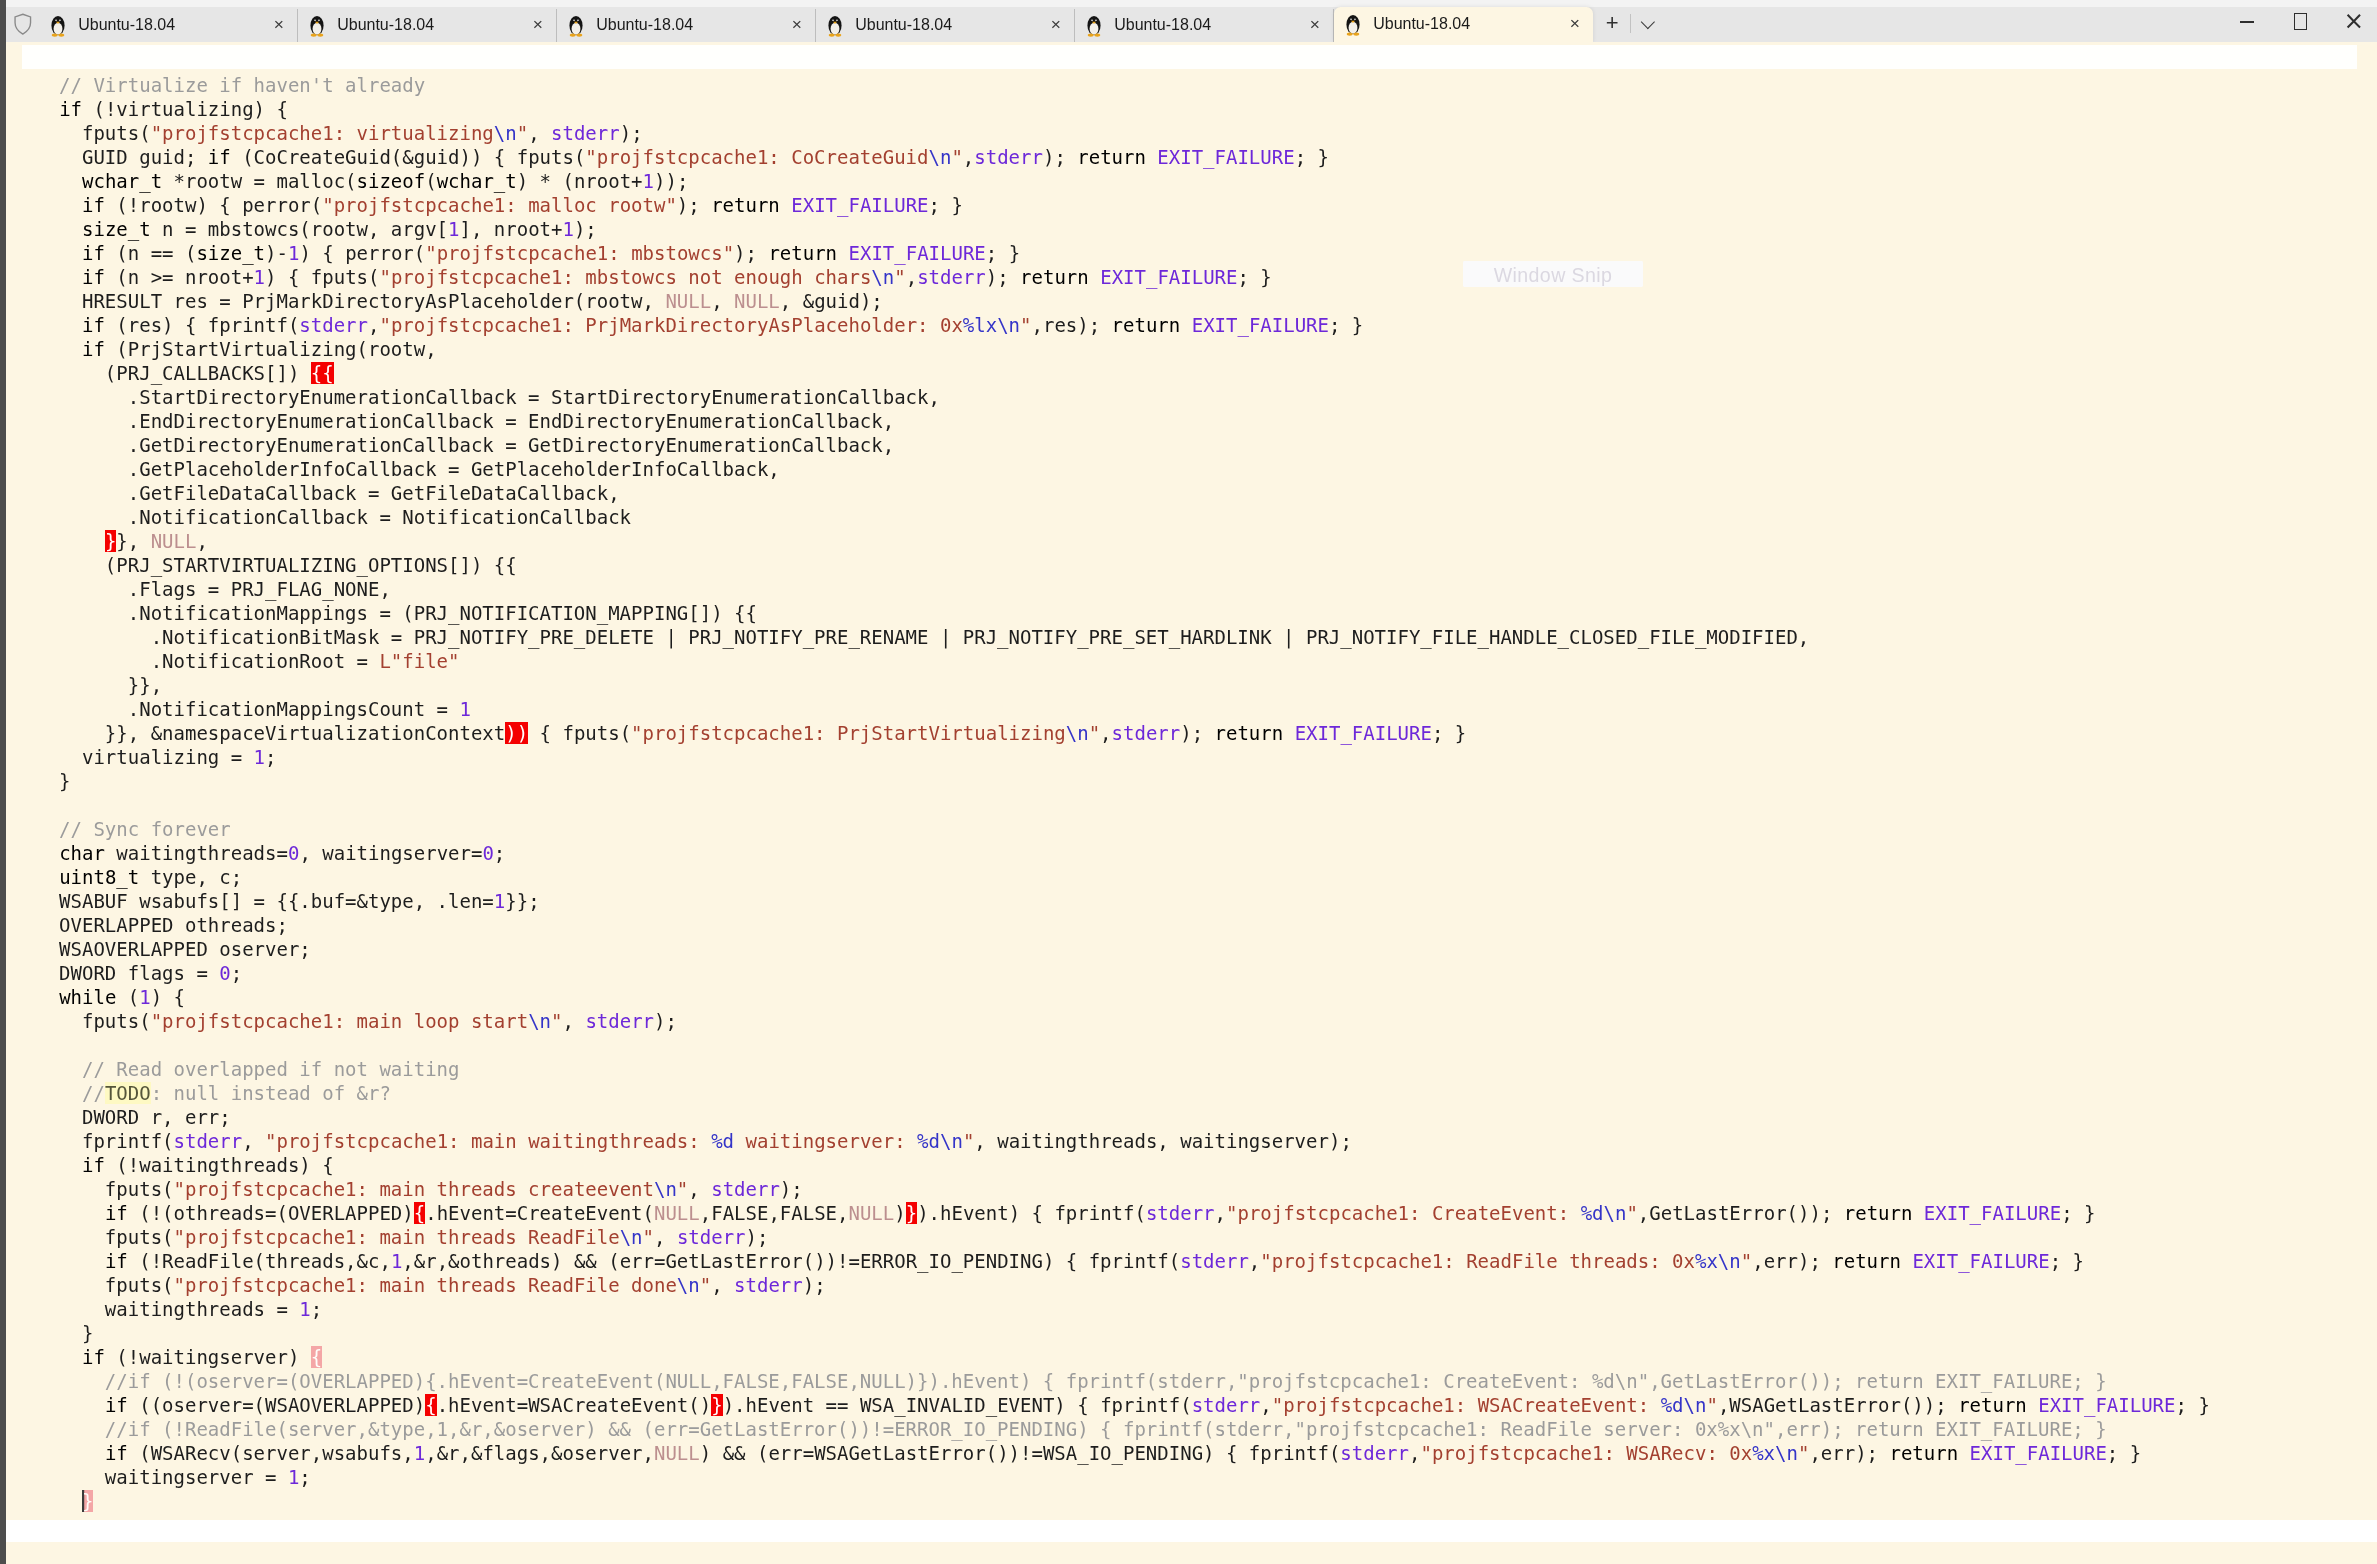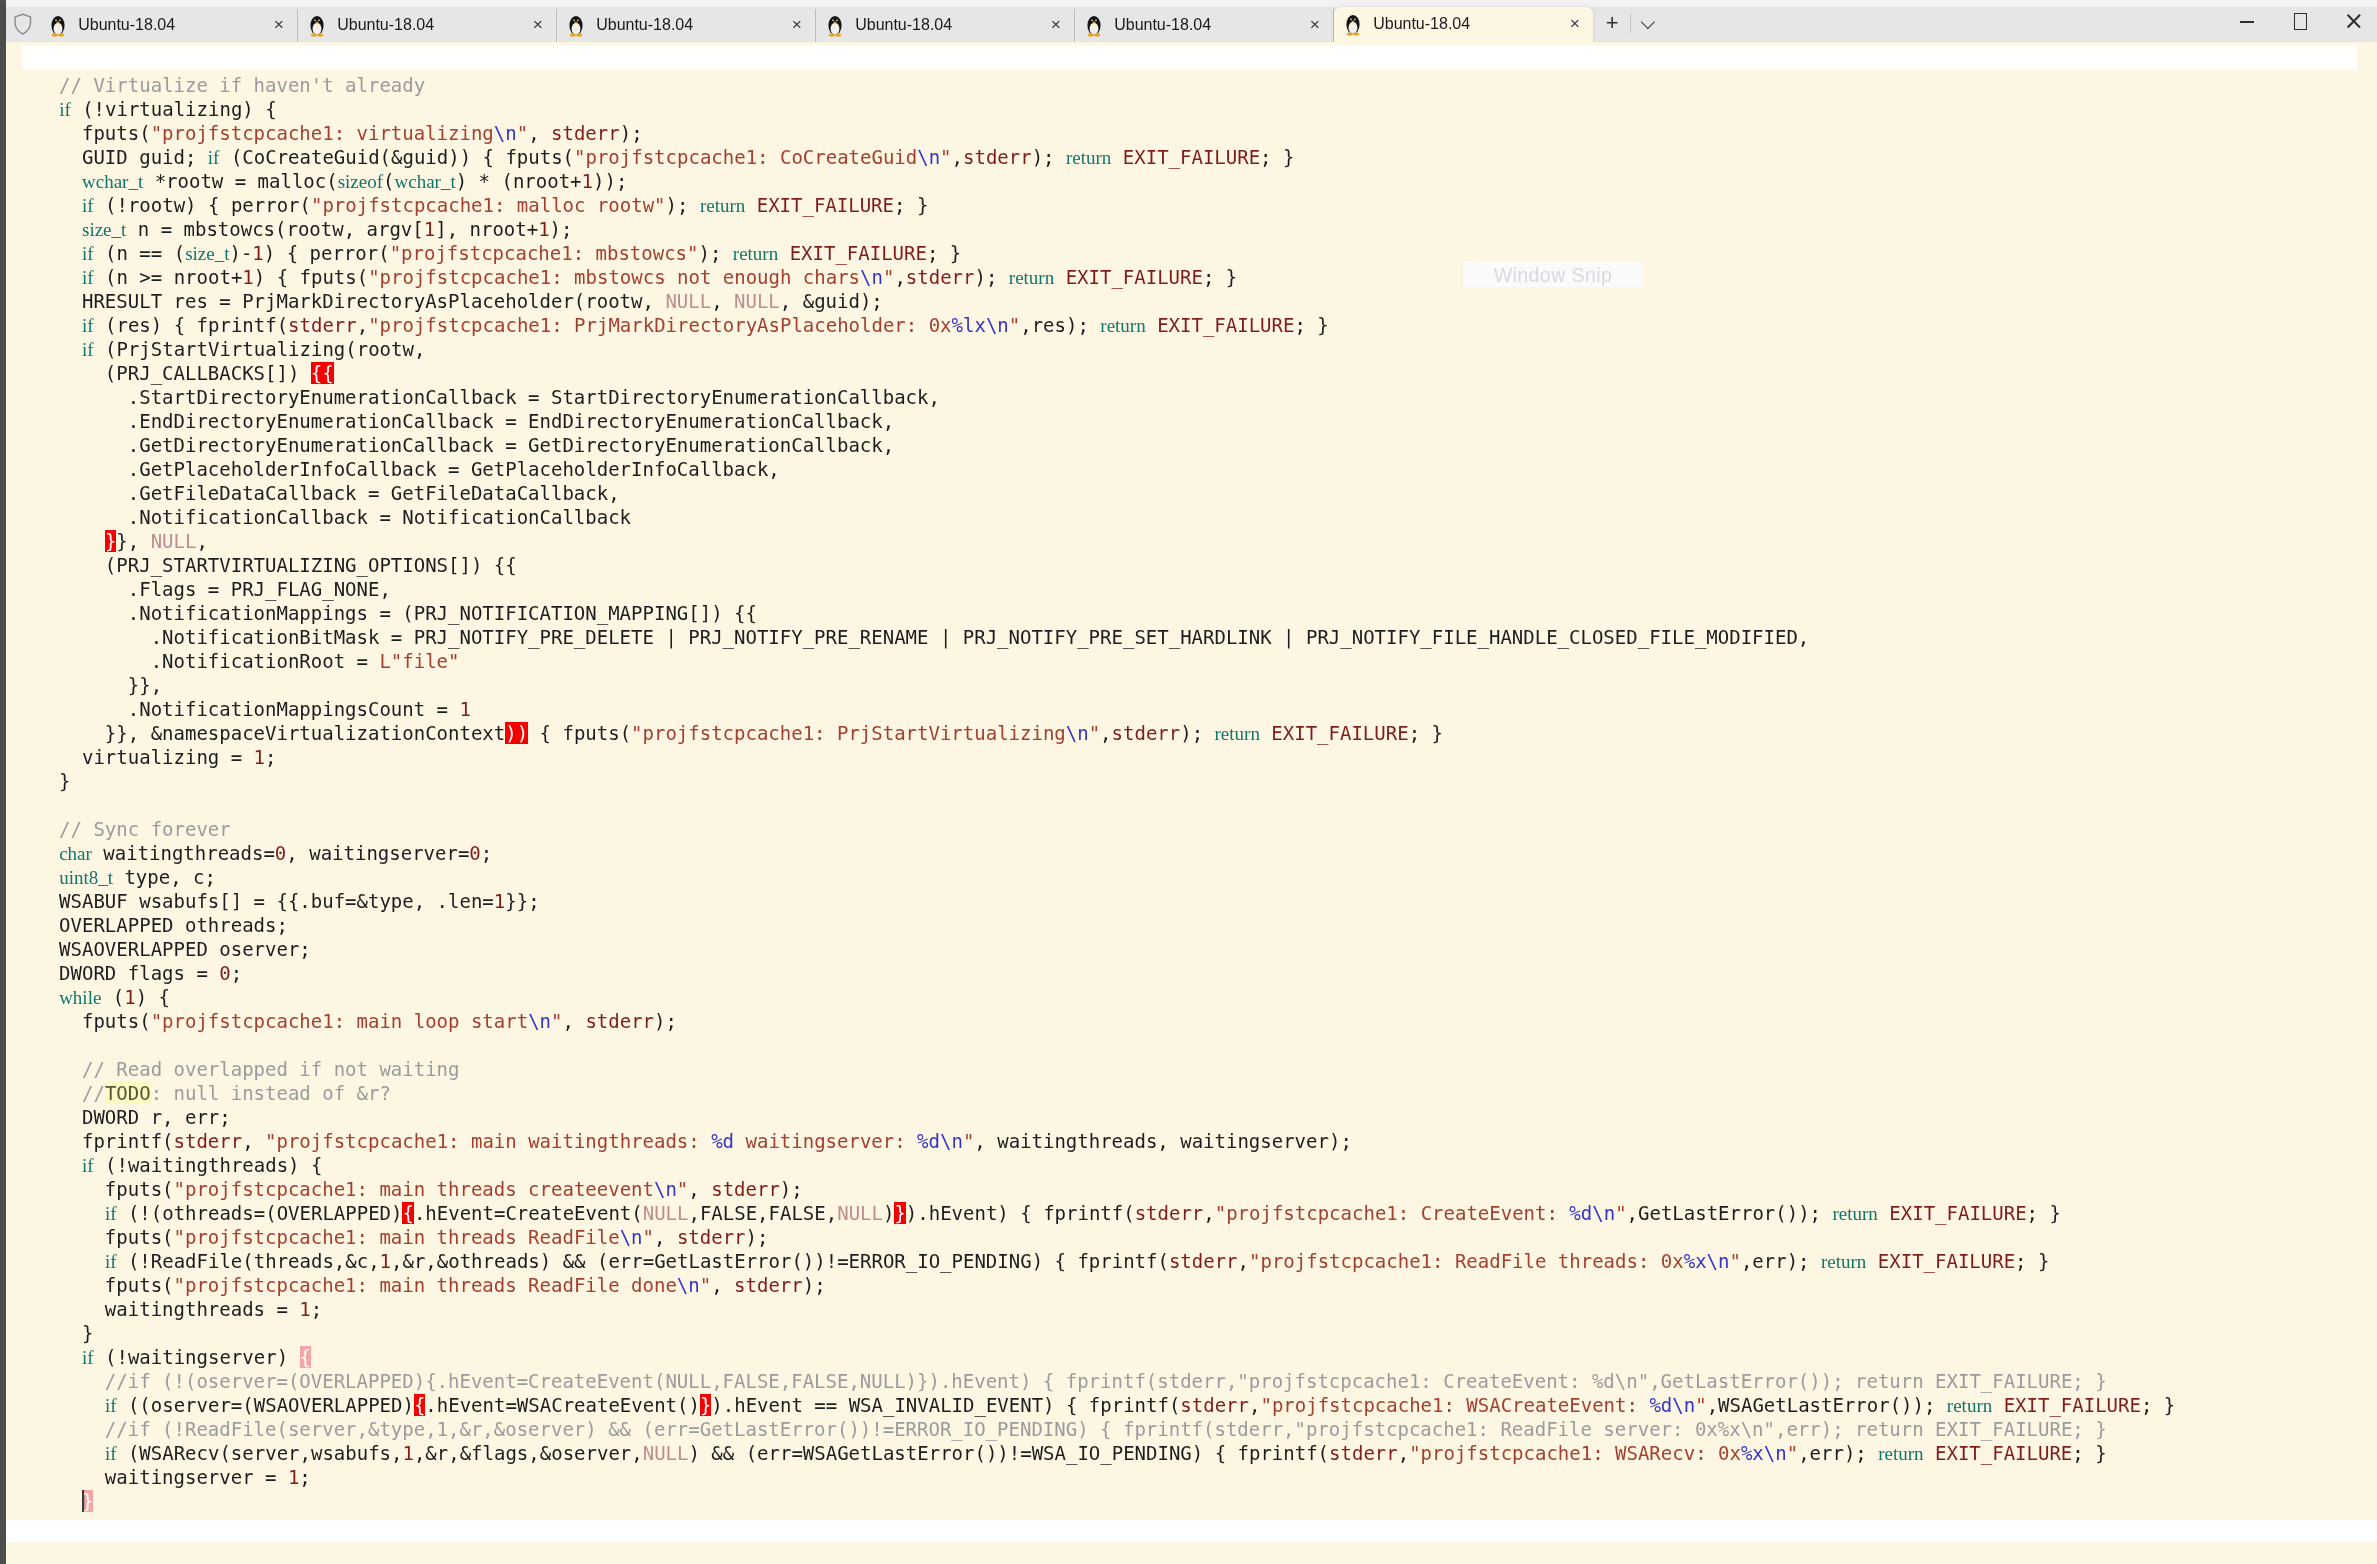--- a/index.html
+++ b/index.html
@@ -23,24 +23,24 @@
   .wc{width:29px;height:26px;display:flex;align-items:center;justify-content:center;color:#2e2e2e;}
   #min-glyph{width:13.8px;height:1.7px;background:#2e2e2e;}
   #max-glyph{width:11px;height:14.5px;border:1.6px solid #2e2e2e;}
   #close-glyph{font-size:24.6px;font-family:"DejaVu Sans",sans-serif;line-height:1;color:#2e2e2e;}
   #content{position:absolute;left:5.8px;top:42px;width:2372px;height:1523px;background:#fdf6e3;}
   #band-top{position:absolute;left:16px;top:2.9px;width:2335px;height:24px;background:rgba(255,255,255,0.92);}
   #band-bottom{position:absolute;left:0px;top:1478px;width:2372px;height:22px;background:#ffffff;}
   #code{position:absolute;left:16px;top:27.5px;margin:3px;font-family:"DejaVu Sans Mono",monospace;font-size:19px;line-height:24px;white-space:pre;color:#1d1d1d;}
   #code .line{height:24px;}
   .t-p{color:#1d1d1d;}
-  .t-k{color:#0f766e;font-family:Liberation Serif, serif;}
+  .t-k{color:#000000;}
   .t-c{color:#9b9b9b;}
   .t-s{color:#a34030;}
-  .t-n{color:#7f1d1d;}
+  .t-n{color:#6d28d9;}
   .t-u{color:#bc8f8f;text-align:center;}
   .t-x{color:#3434c8;}
   .t-e{background:#f40000;color:#fff;}
   .t-m{background:#f4a6a6;color:#fffdfa;}
   .t-z{background:#f4a6a6;color:#fffdfa;box-shadow:inset 2.2px 0 0 #3a3a3a;}
   .t-t{background:#fef9c3;color:#55553a;}
   #window-snip{position:absolute;left:1463px;top:261px;width:180px;height:26px;background:rgba(250,250,253,0.92);border-radius:1.4px;display:flex;align-items:flex-end;justify-content:center;font-size:19.6px;letter-spacing:0.4px;color:#dbd8e1;}
 </style>
 </head>
 <body>

